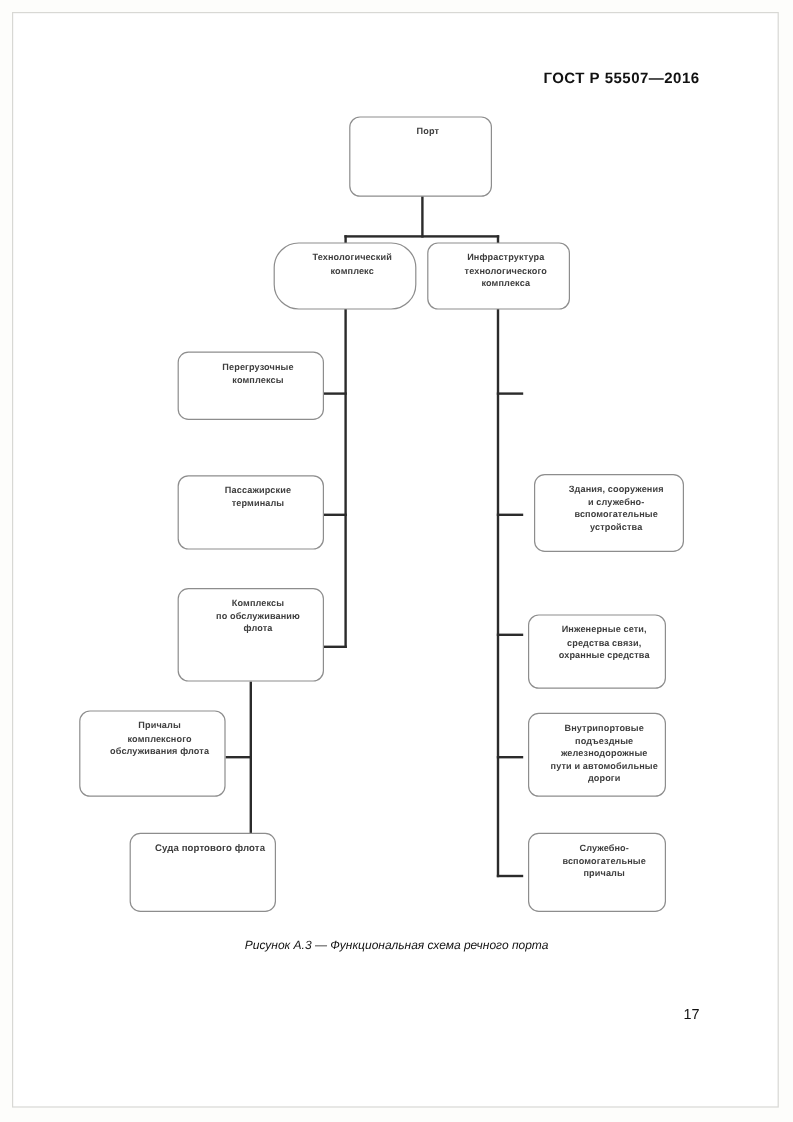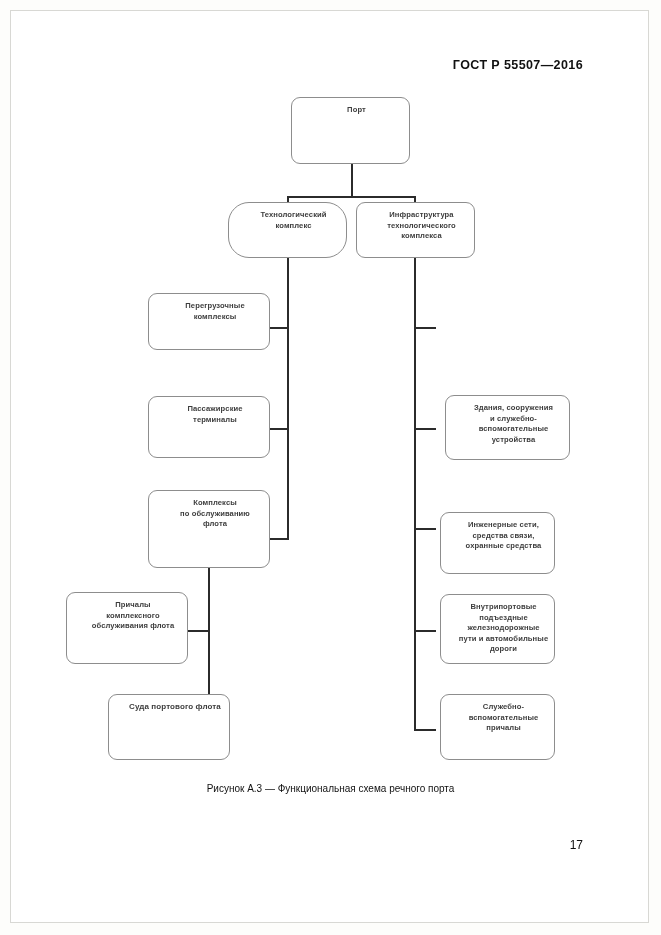--- a/index.html
+++ b/index.html
@@ -48,20 +48,21 @@
     color: #111;
   }
   .caption {
     position: absolute;
     left: 0;
     top: 783px;
     width: 661px;
     text-align: center;
     font-size: 10px;
     color: #111;
+    font-style: italic;
   }
 
   
   .diagram {
     position: absolute;
     left: 0; top: 0;
     width: 661px; height: 935px;
   }
   .node {
     position: absolute;

